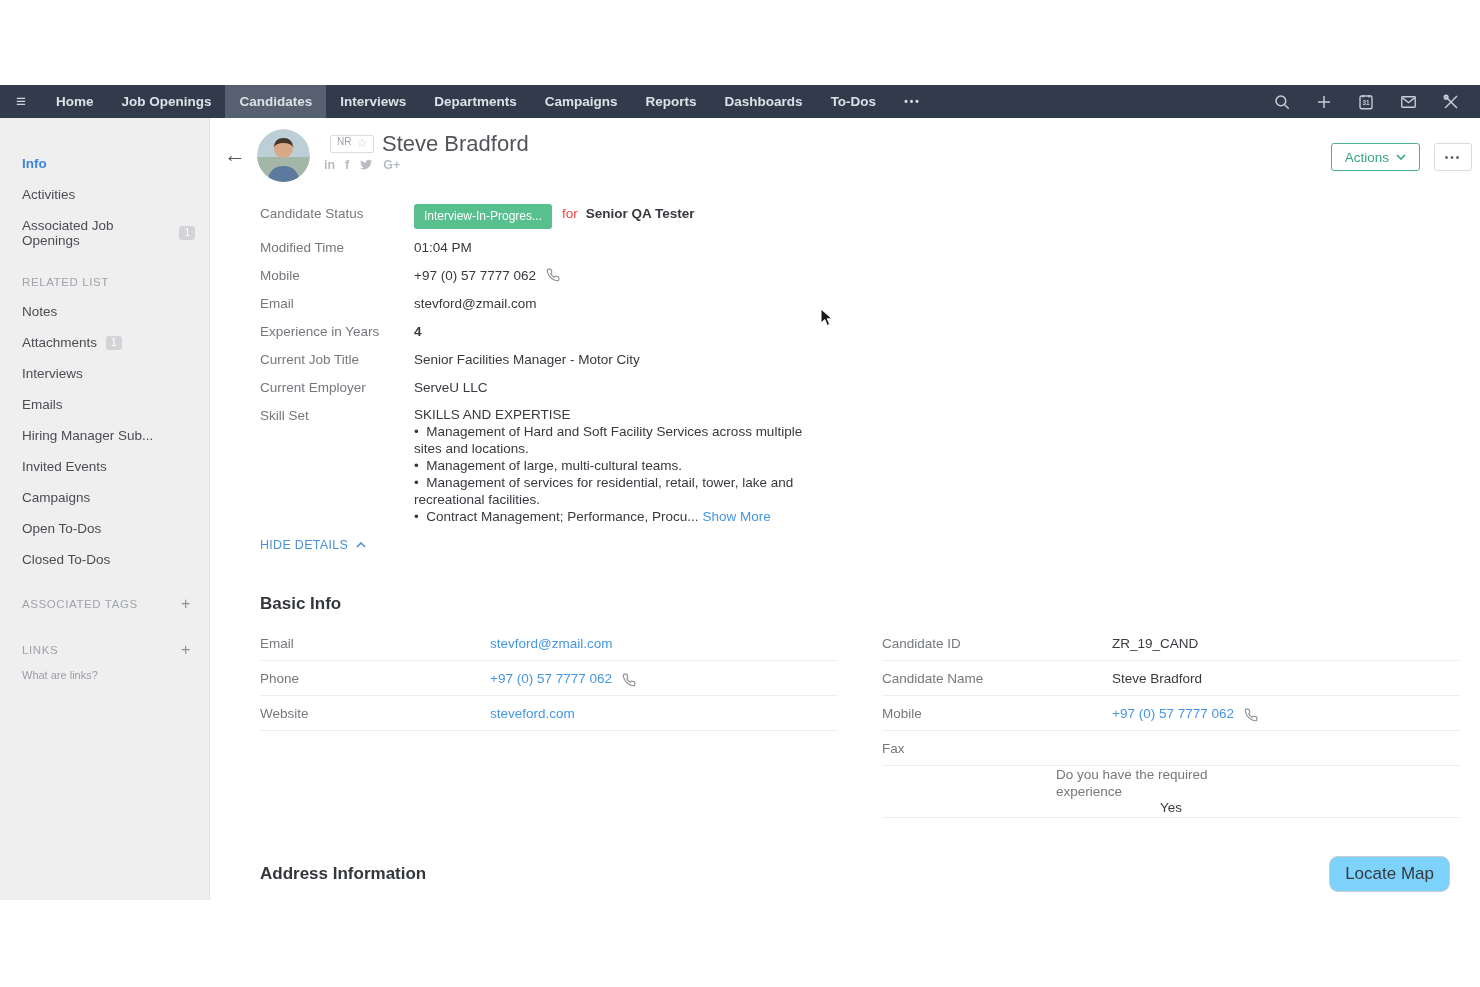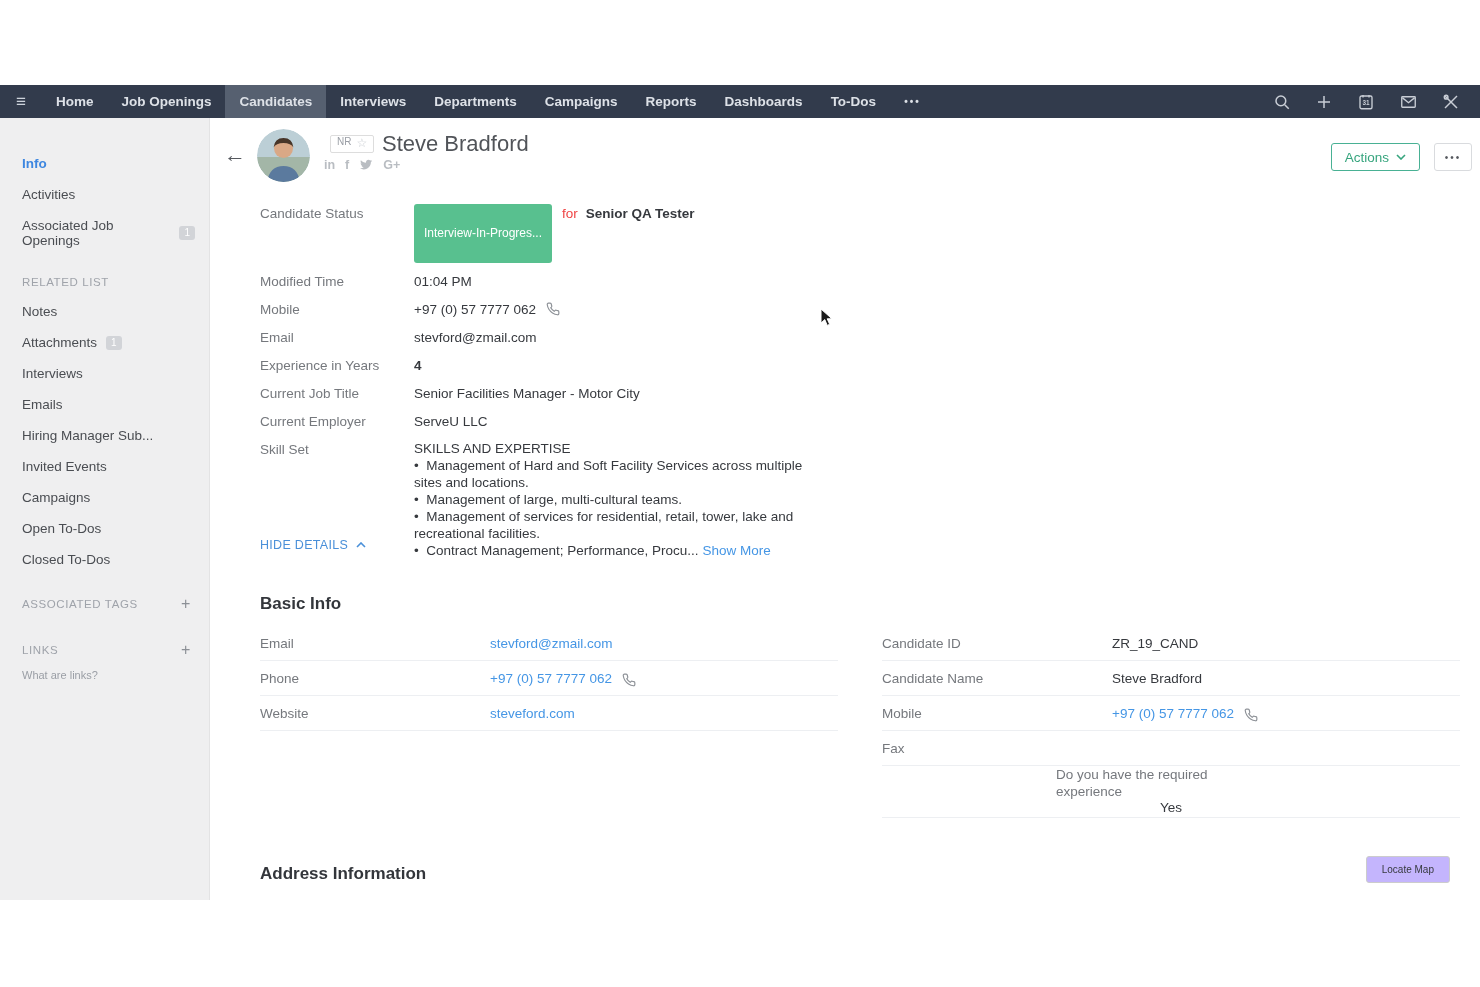--- a/index.html
+++ b/index.html
@@ -49,41 +49,41 @@
                  display:flex; align-items:center; gap:7px; cursor:pointer; }
   .more-btn { position:absolute; right:8px; top:25px; width:38px; height:28px; background:#fff;
               border:1px solid #d9dbde; border-radius:3px; color:#55585e; display:flex; align-items:center;
               justify-content:center; letter-spacing:2px; font-size:10px; cursor:pointer; }
 
   
   .details { position:absolute; left:50px; top:86px; width:566px; }
   .d-row { display:flex; align-items:flex-start; margin-bottom:9px; min-height:19px; line-height:19px; }
   .d-label { width:154px; flex-shrink:0; color:#75787d; }
   .d-val { color:#36393e; }
-  .status-badge { background:#58c08f; color:#fff; font-size:12px; padding:20px 10px; border-radius:3px; margin-right:10px; cursor:pointer; }
+  .status-badge { background:#58c08f; color:#fff; font-size:12px; padding:3px 10px; border-radius:3px; margin-right:10px; cursor:pointer; }
   .for-word { margin-right:8px; color:#ef4444; }
   .job-name { font-weight:700; color:#36393e; }
   .phone-ico { margin-left:10px; position:relative; top:2px; cursor:pointer; }
   .skill-block { width:394px; line-height:17px; color:#36393e; }
   .skill-bullet::before { content:"•\00a0\00a0"; }
   .show-more { color:#4596e5; cursor:pointer; }
   .hide-details { position:absolute; left:50px; top:420px; color:#4a90d9; font-size:12.5px; letter-spacing:.3px;
                   display:flex; align-items:center; gap:8px; cursor:pointer; }
 
   .section-title { position:absolute; left:50px; font-size:17px; font-weight:700; color:#33363b; }
   .info-cols { position:absolute; left:50px; top:508px; right:20px; display:flex; gap:44px; }
   .col { flex:1; }
   .i-row { display:flex; align-items:center; min-height:35px; border-bottom:1px solid #edeff2; }
   .i-row.tall { min-height:52px;flex-direction:column; }
   .i-label { width:230px; flex-shrink:0; color:#75787d; padding-right:14px; line-height:17px; }
   .i-val { color:#36393e; }
   .i-val.link { color:#4596e5; cursor:pointer; }
 
-  .locate-btn { position:absolute; right:30px; top:738px; padding:7px 15px; background:#c4b5fd;
-                border:1px solid #ccc; border-radius:3px; font-size:10px; color:#36393e; cursor:pointer; }
+  .locate-btn { position:absolute; right:30px; top:738px; padding:7px 15px; background:#7dd3fc;
+                border:1px solid #ccc; border-radius:9px; font-size:17px; color:#36393e; cursor:pointer; }
 
   .cursor { position:absolute; left:610px; top:190px; pointer-events:none; }
 </style>
 </head>
 <body>
 
 <div class="canvas">
 
   <div class="navbar">
     <span class="hamburger">≡</span>

